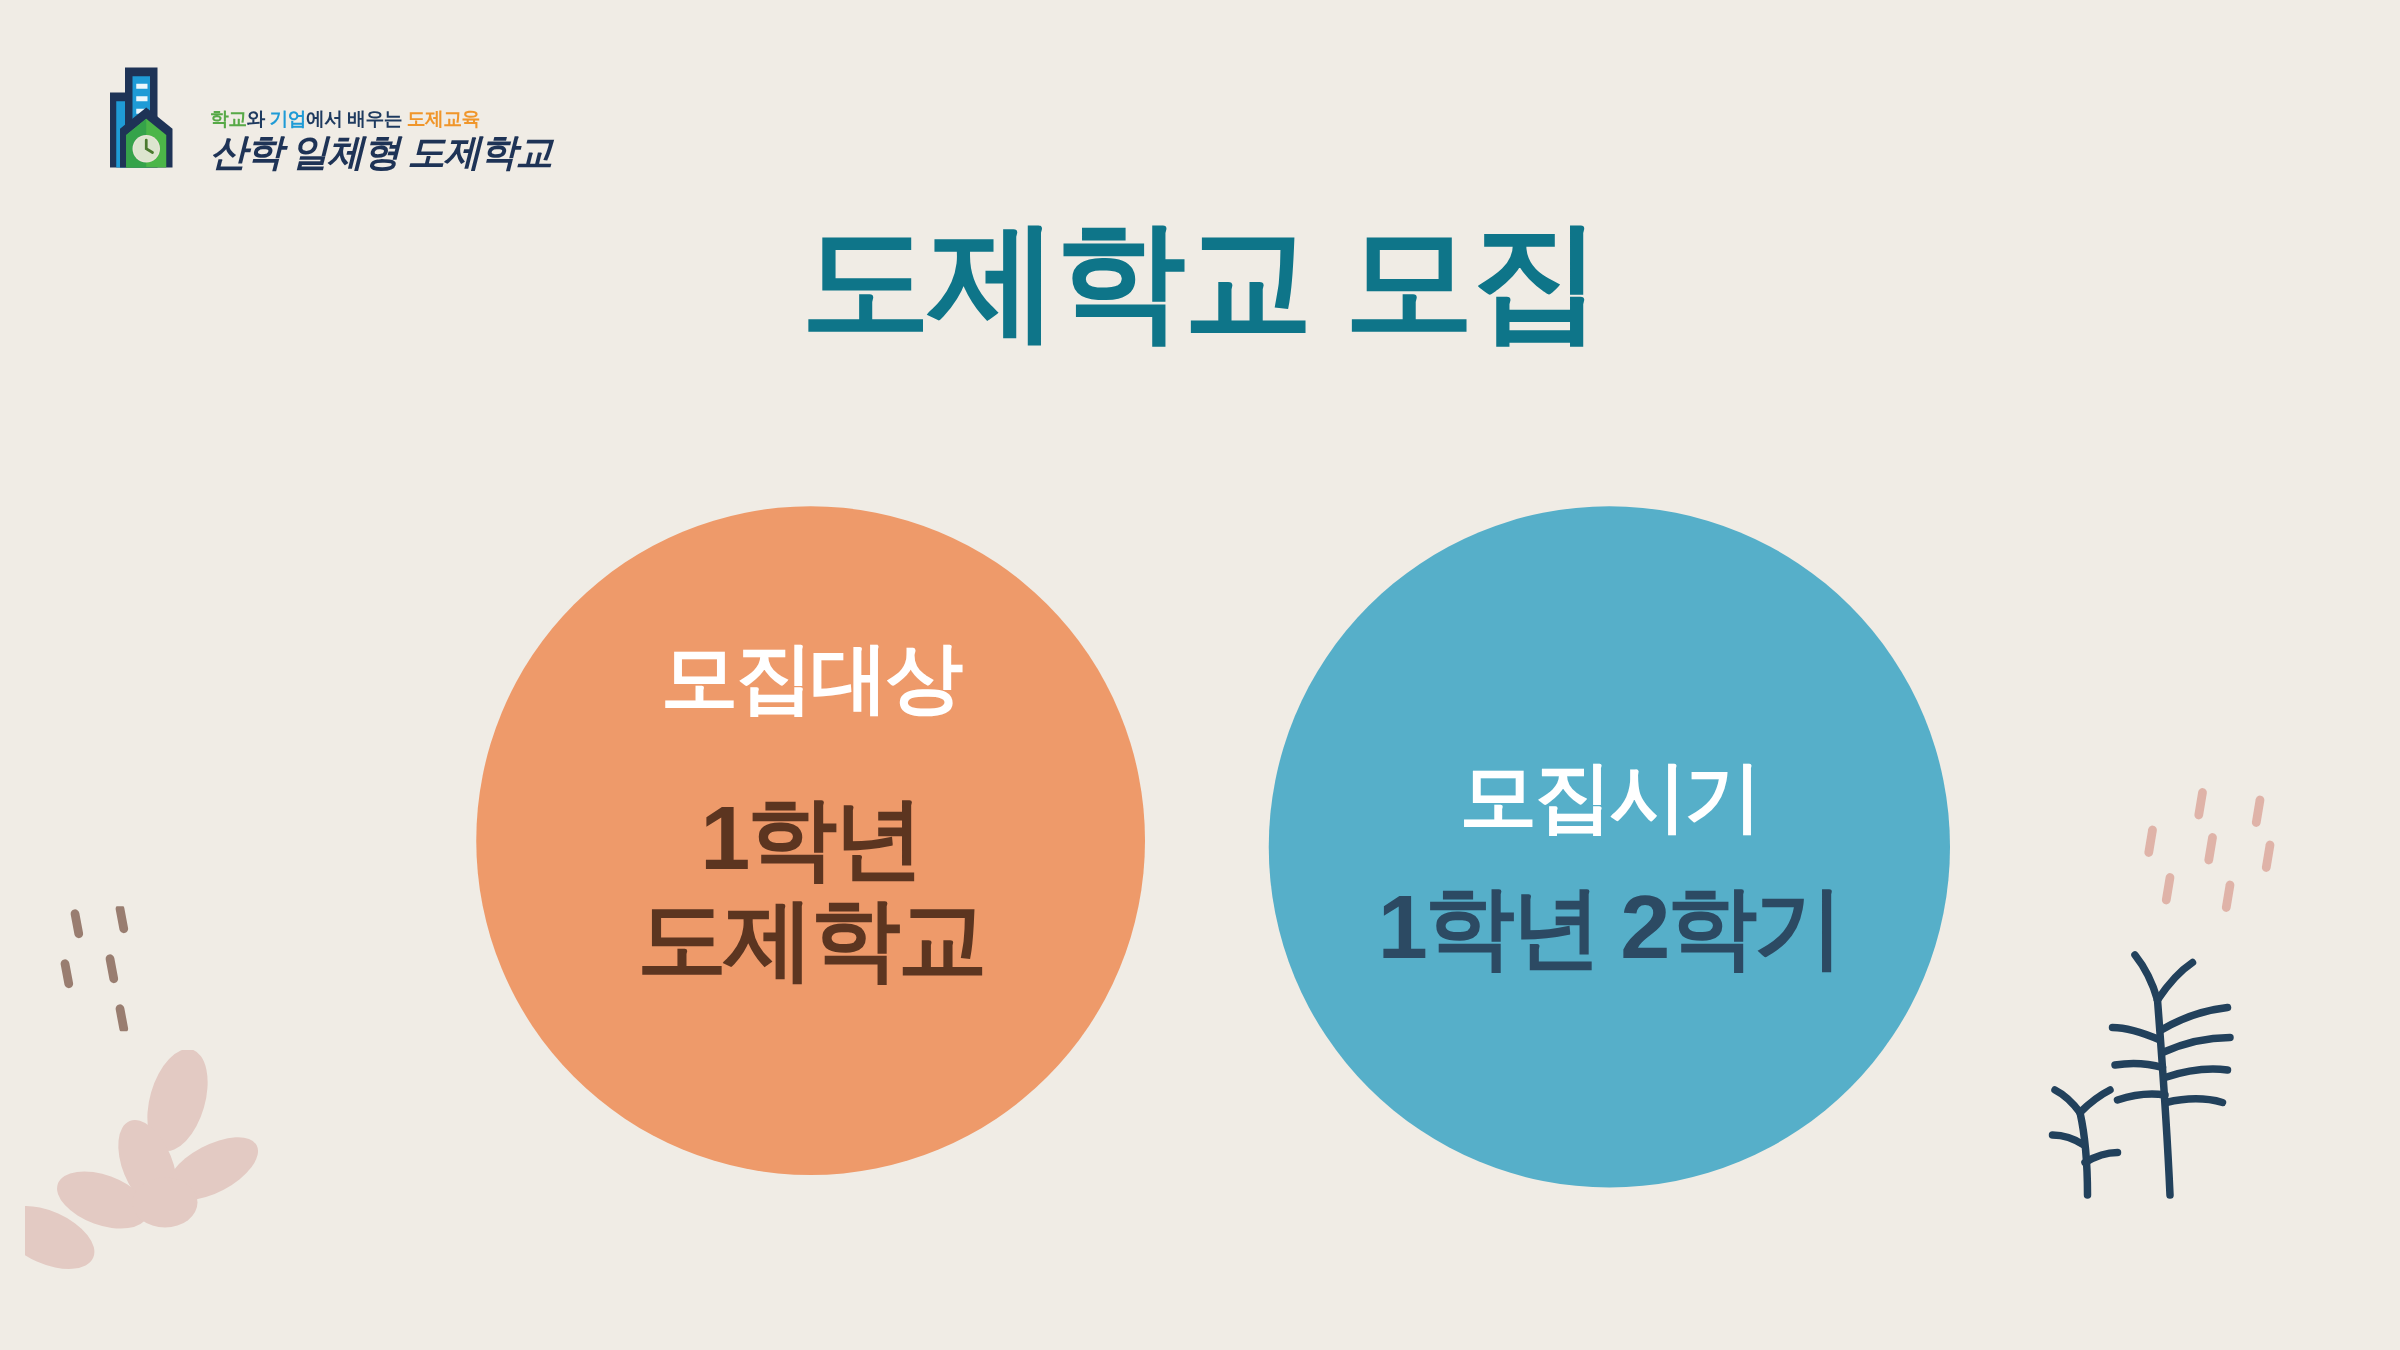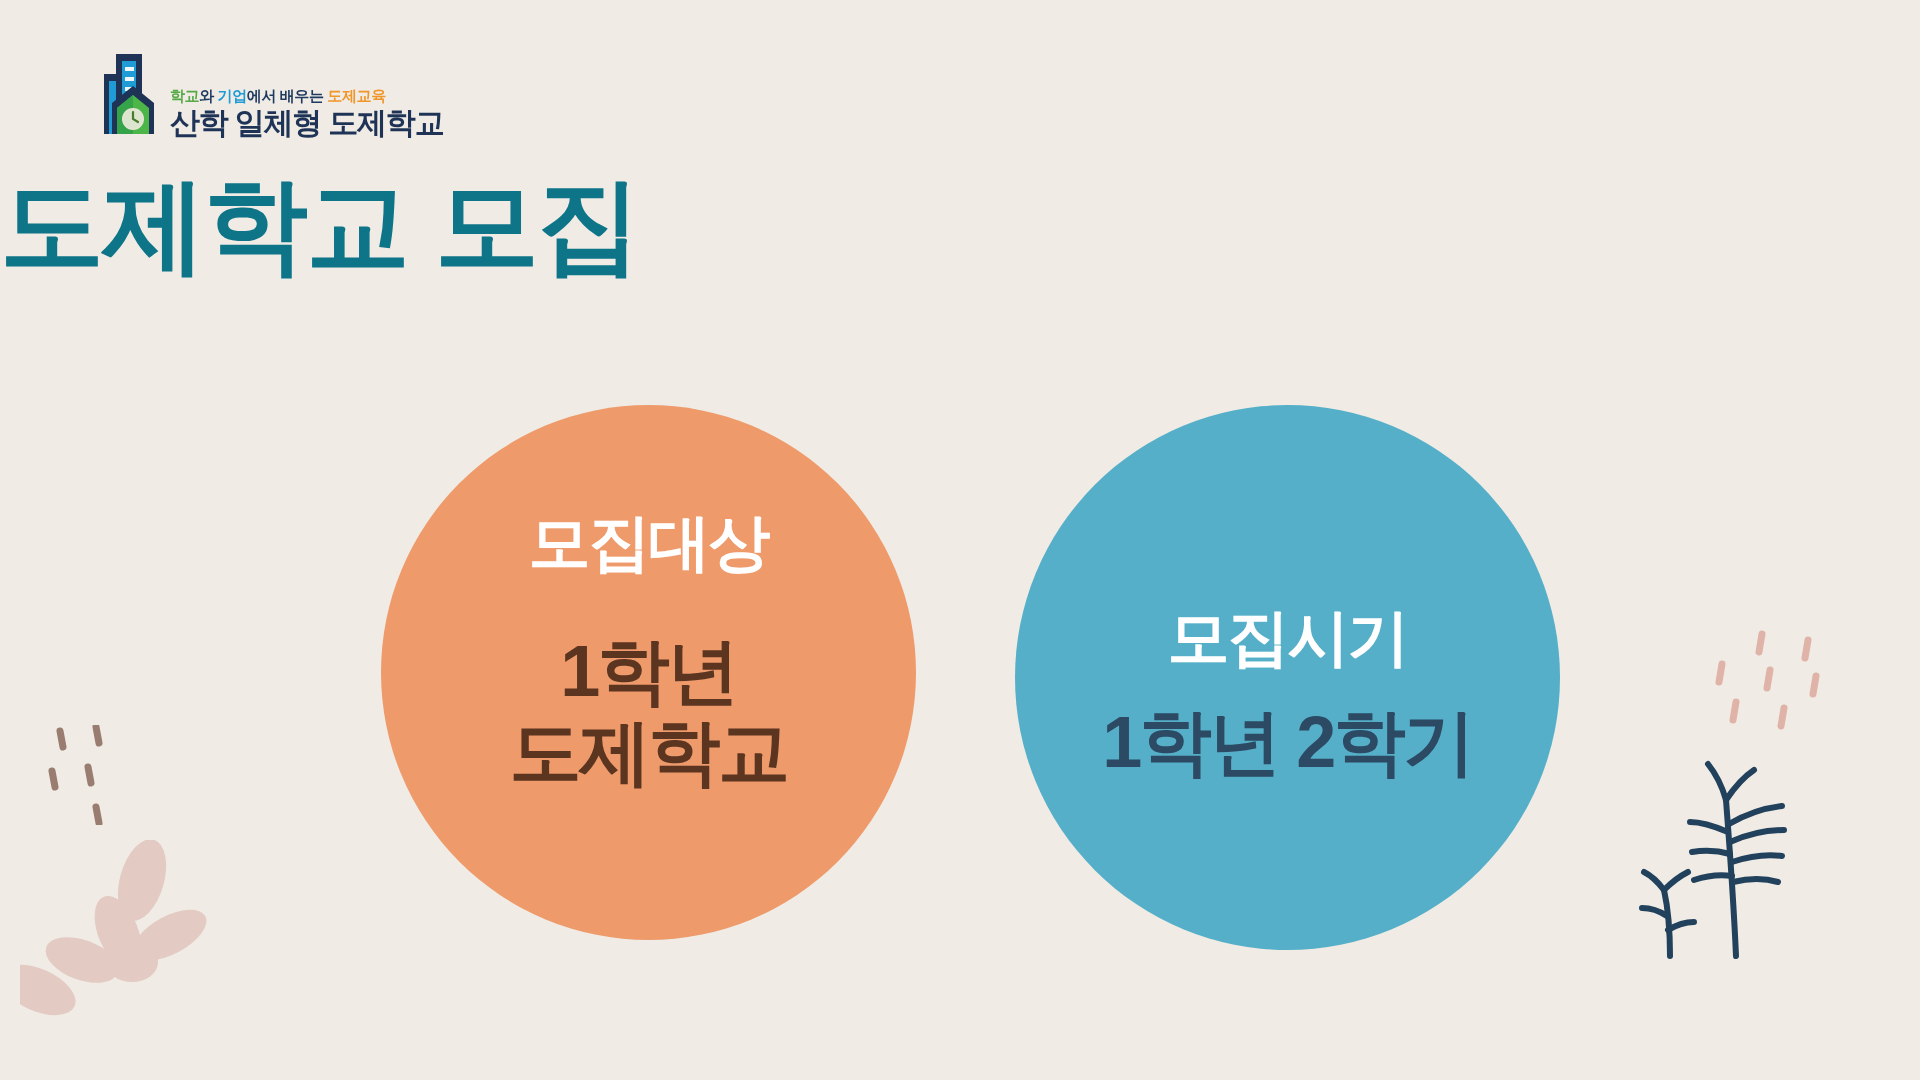--- a/index.html
+++ b/index.html
@@ -10,39 +10,39 @@
     overflow:hidden;
   }
   #slide {
     position:relative;
     width:1920px; height:1080px;
     background:#F0ECE5;
   }
 
   
   #logo-block {
-    position:absolute; left:86px; top:48px;
-    display:flex; align-items:flex-end; gap:14px;
+    position:absolute; left:70px; top:48px;
+    display:flex; align-items:flex-end; gap:28px;
   }
   #logo-mark { width:70px; height:92px; flex:0 0 auto; }
   #logo-text { display:flex; flex-direction:column; gap:2px; padding-bottom:2px; }
   #logo-tagline {
     font-size:15px; font-weight:bold; letter-spacing:-0.4px;
     white-space:nowrap; line-height:1.1;
   }
   #logo-tagline span { display:inline; }
   #logo-title {
     font-size:30px; font-weight:bold; color:#1E3356;
     letter-spacing:-1.2px; white-space:nowrap; line-height:1.05;
   }
 
   
   #page-title {
     position:absolute; left:0; top:168px; width:1920px;
-    text-align:left;
+    text-align:center;
     font-size:104px; font-weight:bold; color:#0E7589;
     letter-spacing:-2px; line-height:1.1;
   }
 
   
   #circles { position:absolute; left:0; top:0; width:1920px; height:1080px; }
   .circle {
     position:absolute;
     border-radius:50%;
     display:flex; flex-direction:column;
@@ -103,21 +103,21 @@
         <path d="M31 60 L47 47 L63 60 L63 86 L31 86 Z" fill="#4CB648"></path>
         <path d="M31 60 L47 47 L47 86 L31 86 Z" fill="#35A34A"></path>
 
         <circle cx="47" cy="71" r="11" fill="#E9E4D7"></circle>
         <circle cx="47" cy="71" r="10" fill="#DCE5CE"></circle>
         <path d="M47 64 L47 71 L52 74" stroke="#4A7A2E" stroke-width="2.2" fill="none" stroke-linecap="round"></path>
       </svg>
     </span>
     <span id="logo-text">
       <span id="logo-tagline"><span style="color: rgb(87, 169, 71);">학교</span><span style="color: rgb(30, 58, 95);">와 </span><span style="color: rgb(31, 155, 214);">기업</span><span style="color: rgb(30, 58, 95);">에서 배우는 </span><span style="color: rgb(240, 150, 43);">도제교육</span></span>
-      <span id="logo-title" style="color: rgb(30, 51, 86);">산학 일체형 도제학교</span>
+      <span id="logo-title" style="color: rgb(30, 51, 86); font-style: italic;">산학 일체형 도제학교</span>
     </span>
   </div>
 
   <div id="page-title" style="color: rgb(14, 117, 137);">도제학교 모집</div>
 
   <div id="circles">
 
     <div class="circle" id="circle-target" style="background: rgb(238, 154, 106);">
       <div class="circle-heading" style="color: rgb(255, 255, 255);">모집대상</div>
       <div class="circle-body" style="color: rgb(92, 53, 32);">1학년

